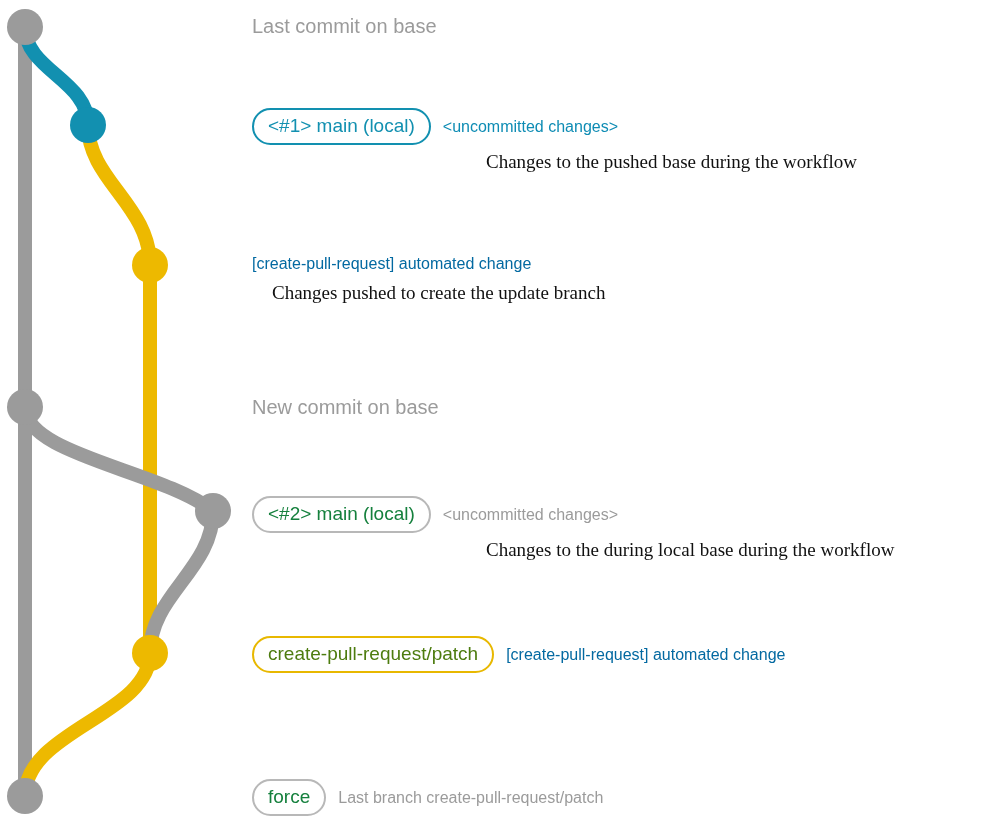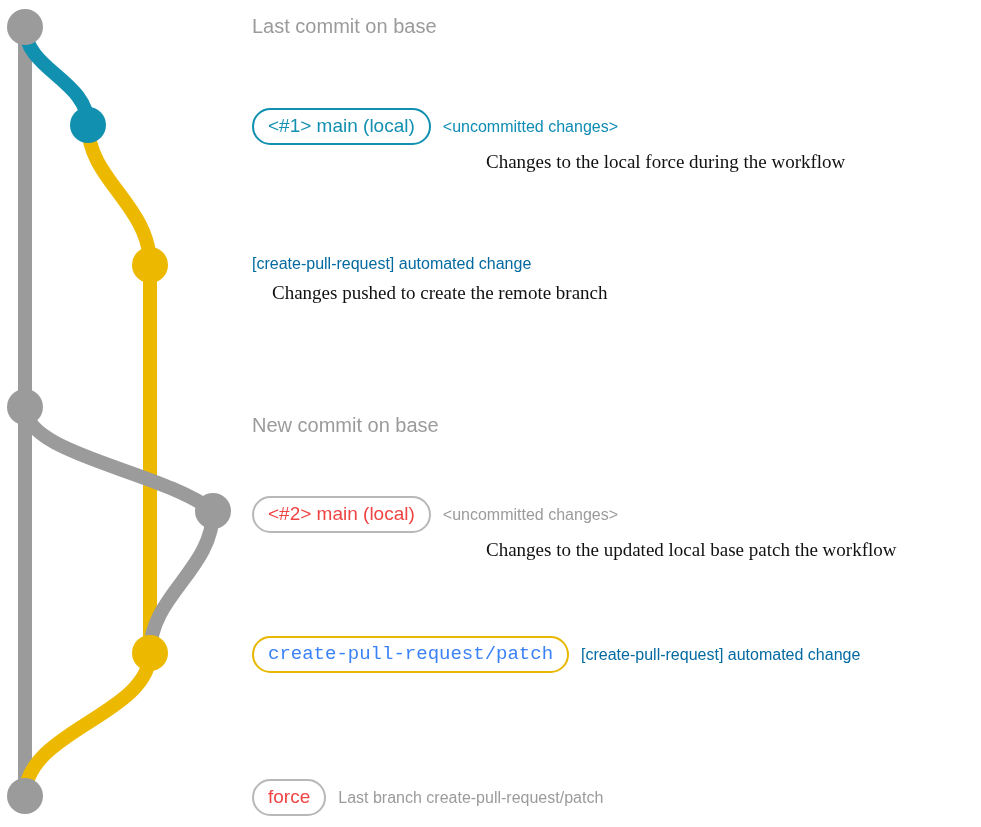--- a/index.html
+++ b/index.html
@@ -50,22 +50,22 @@
     border: 2px solid #0f766e;
     border-radius: 20px;
     padding: 5px 14px 6px 14px;
     font-size: 19px;
     line-height: 22px;
     color: #9b9b9b;
     background: #ffffff;
     box-sizing: border-box;
   }
   .pill.teal   { border-color: #1290b0; color: #1290b0; }
-  .pill.yellow { border-color: #e8b800; color: #3b82f6; font-family: Liberation Mono, monospace; }
-  .pill.gray   { border-color: #b8b8b8; color: #ef4444; }
+  .pill.yellow { border-color: #e8b800; color: #4d7c0f; }
+  .pill.gray   { border-color: #b8b8b8; color: #15803d; }
 
   .subject {
     font-size: 16px;
     line-height: 24px;
     white-space: nowrap;
   }
   .subject.teal   { color: #0e8cb4; }
   .subject.yellow { color: #0369a1; }
   .subject.gray   { color: #9b9b9b; }
 
@@ -119,42 +119,42 @@
     <div class="row-head">
       <span class="plain-title">Last commit on base</span>
     </div>
   </div>
 
   <div class="row" style="top:108px;">
     <div class="row-head">
       <span class="pill teal">&lt;#1&gt; main (local)</span>
       <span class="subject teal">&lt;uncommitted changes&gt;</span>
     </div>
-    <div class="desc" style="margin-left:234px;">Changes to the local force during the workflow</div>
+    <div class="desc" style="margin-left:234px;">Changes to the pushed base during the workflow</div>
   </div>
 
   <div class="row" style="top:252px;">
     <div class="row-head">
       <span class="subject yellow">[create-pull-request] automated change</span>
     </div>
-    <div class="desc" style="margin-left:20px;">Changes pushed to create the remote branch</div>
+    <div class="desc" style="margin-left:20px;">Changes pushed to create the update branch</div>
   </div>
 
-  <div class="row" style="top:413px;">
+  <div class="row" style="top:395px;">
     <div class="row-head">
       <span class="plain-title">New commit on base</span>
     </div>
   </div>
 
   <div class="row" style="top:496px;">
     <div class="row-head">
       <span class="pill gray">&lt;#2&gt; main (local)</span>
       <span class="subject gray">&lt;uncommitted changes&gt;</span>
     </div>
-    <div class="desc" style="margin-left:234px;">Changes to the updated local base patch the workflow</div>
+    <div class="desc" style="margin-left:234px;">Changes to the during local base during the workflow</div>
   </div>
 
   <div class="row" style="top:636px;">
     <div class="row-head">
       <span class="pill yellow">create-pull-request/patch</span>
       <span class="subject yellow">[create-pull-request] automated change</span>
     </div>
   </div>
 
   <div class="row" style="top:779px;">

